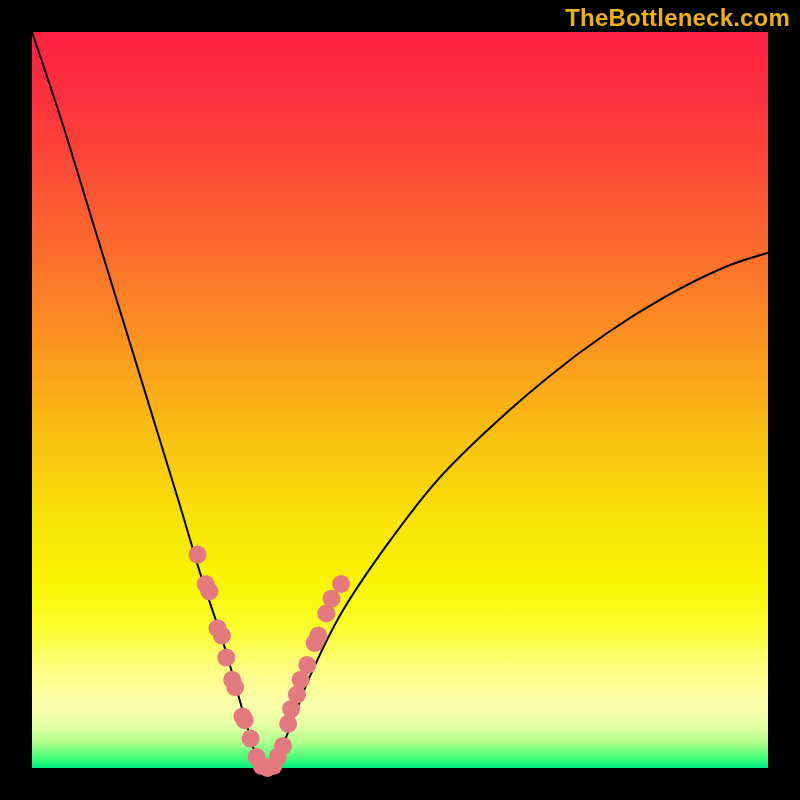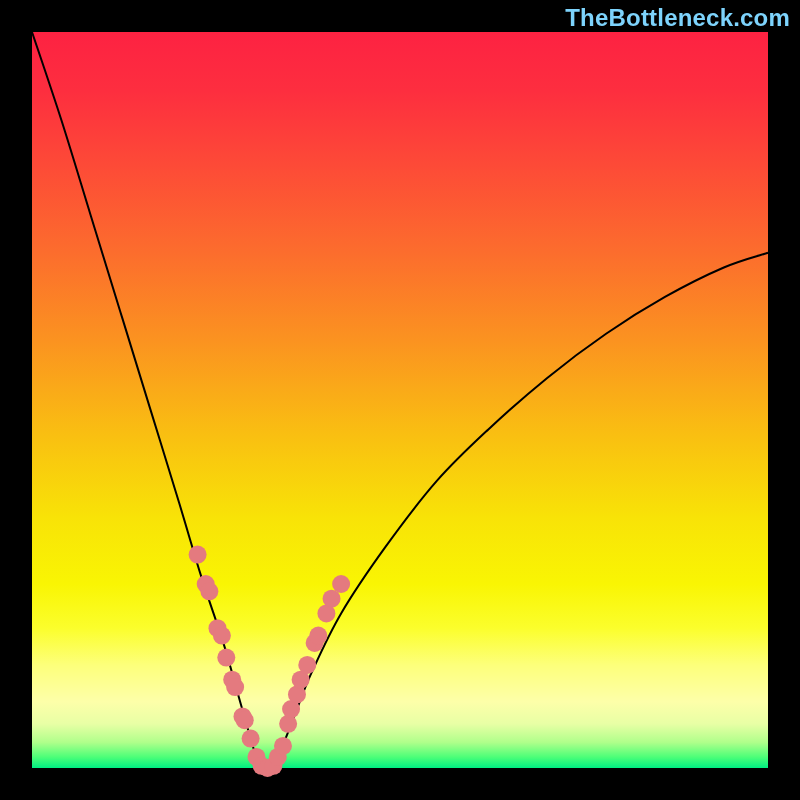--- a/index.html
+++ b/index.html
@@ -20,21 +20,21 @@
     top: 0;
     left: 0;
   }
   .attribution {
     position: absolute;
     top: 4px;
     right: 10px;
     font-family: Arial, Helvetica, sans-serif;
     font-size: 24px;
     font-weight: 600;
-    color: #7dd3fc;
+    color: #eab308;
     letter-spacing: 0.2px;
     user-select: none;
   }
 </style>
 </head>
 <body>
 
 <div class="stage">
 
   <svg class="chart" width="800" height="800" viewBox="0 0 800 800">

